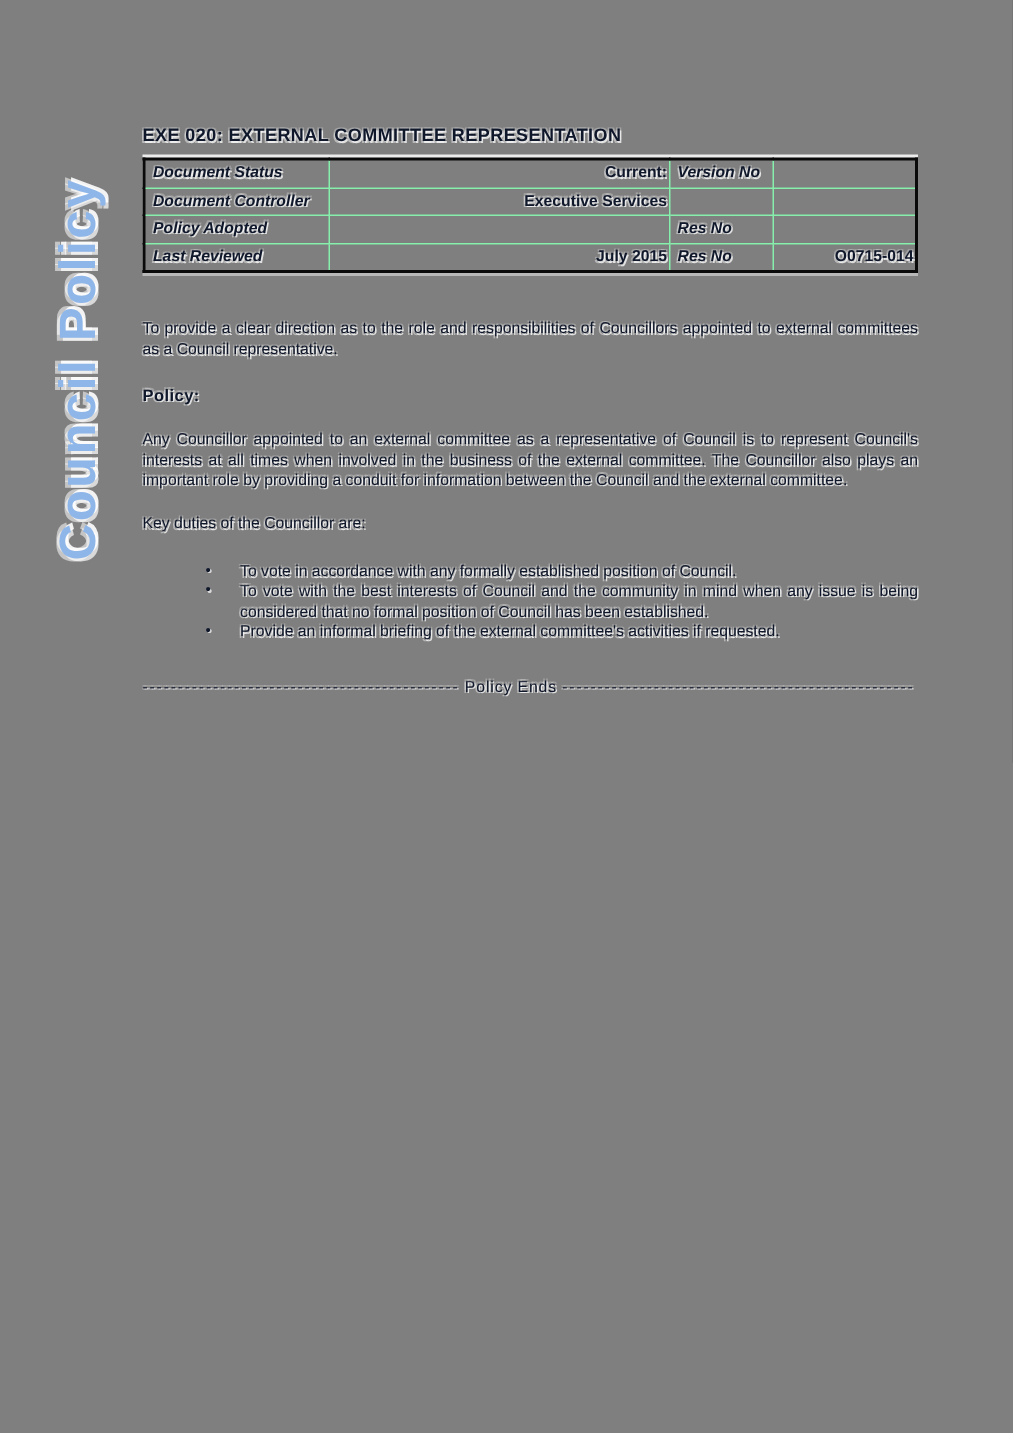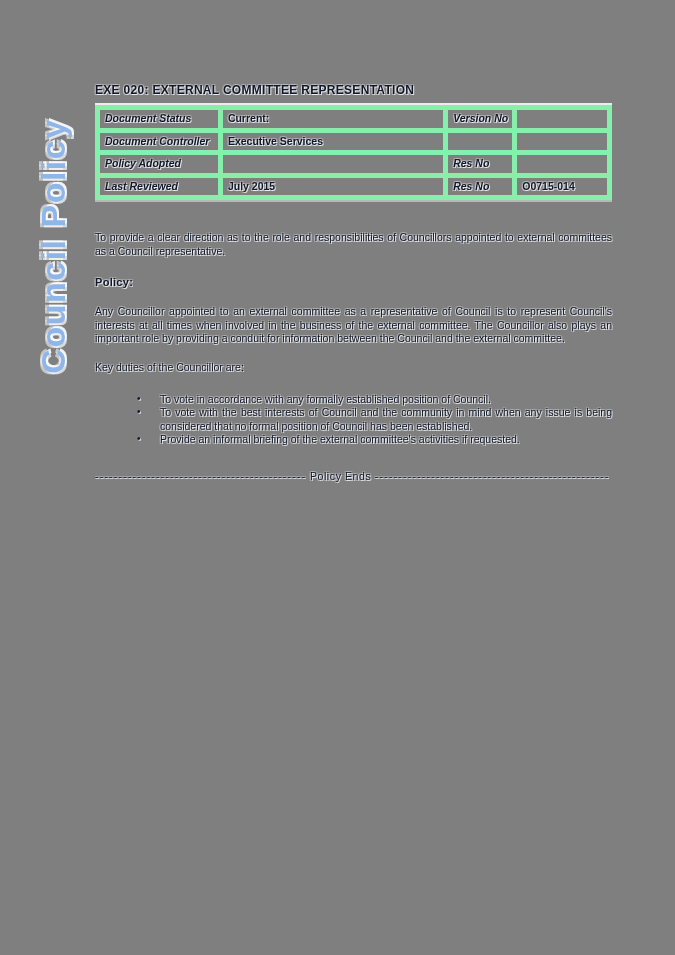--- a/index.html
+++ b/index.html
@@ -53,28 +53,28 @@
     font-size:12px; font-weight:bold; letter-spacing:0.3px;
     margin-bottom:7px;
   }
   table.info-table {
     width:100%; border-collapse:collapse;
     border:2px solid #0a0a0a;
     box-shadow: 0 -2px 0 rgba(255,255,255,0.85), 0 2px 0 rgba(255,255,255,0.45);
     margin-bottom:31px;
   }
   table.info-table td {
-    border:5px solid #86efac;
+    border:1px solid #86efac;
     padding:2px 1px 2px 5px;
     height:17px;
     font-size:10.5px;
     white-space:nowrap; overflow:hidden;
   }
   td.lbl { font-weight:bold; font-style:italic; }
-  td.val { font-weight:bold; }
+  td.val { font-weight:bold;text-align:right; }
   .c1 { width:24%; } .c2 { width:44%; } .c3 { width:13.5%; } .c4 { width:18.5%; }
 
   .sect-heading {
     font-size:11px; font-weight:bold; letter-spacing:0.3px;
     margin-bottom:16px;
   }
   p.body-par {
     text-align:justify;
     margin-bottom:17px;
   }

